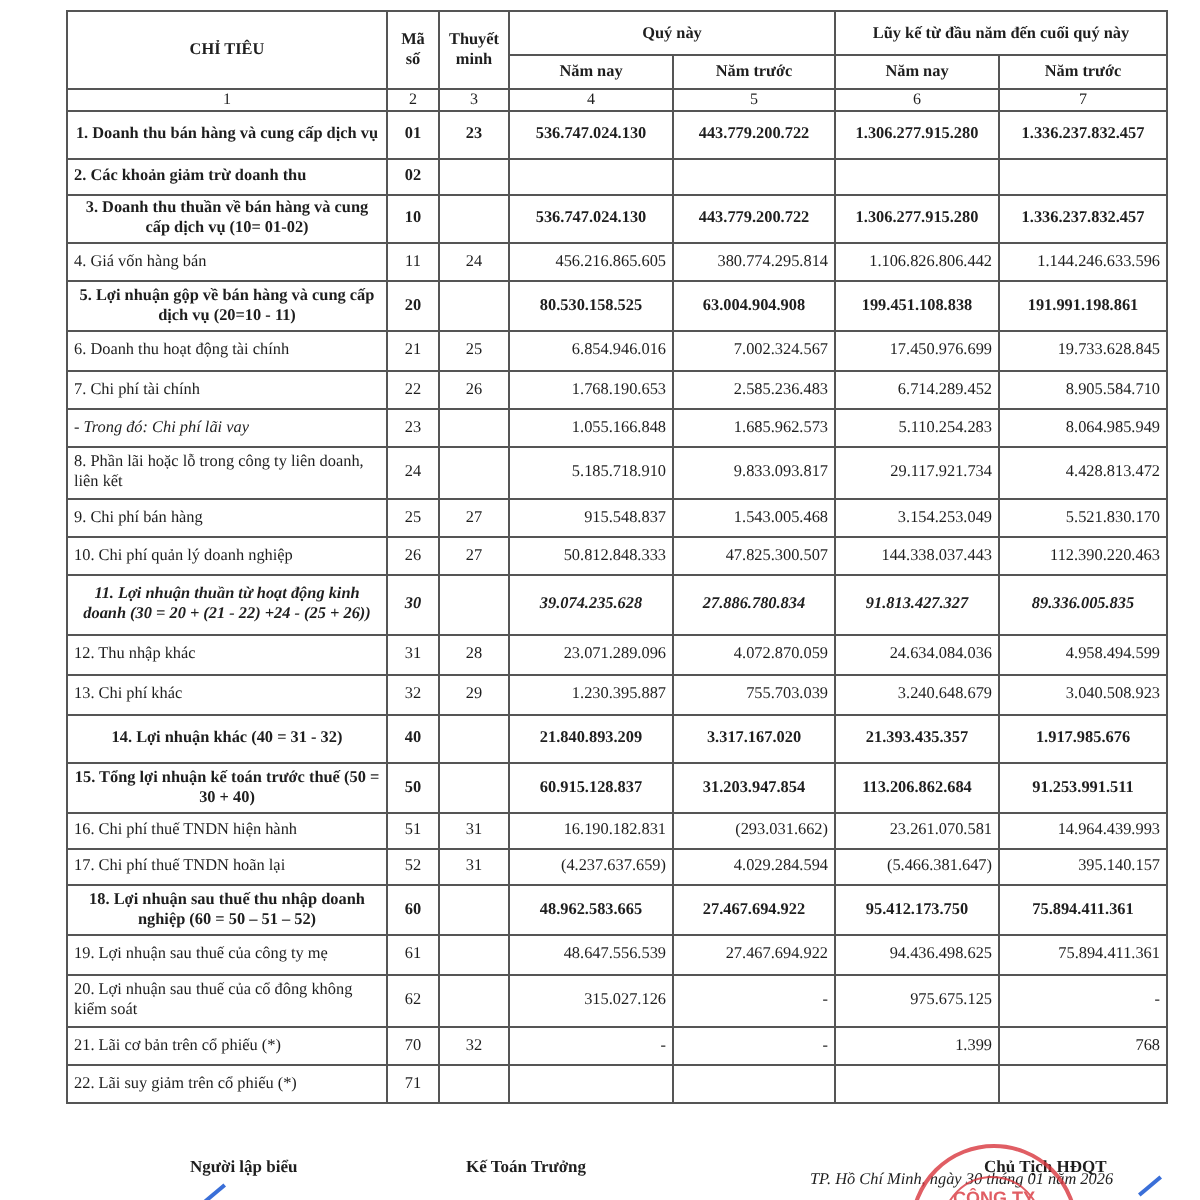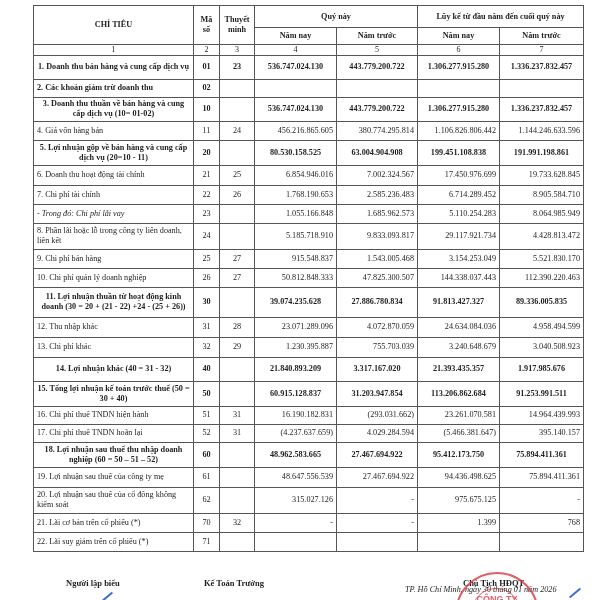--- a/index.html
+++ b/index.html
@@ -21,21 +21,21 @@
   }
   th { font-weight: bold; text-align: center; }
   .h1 { height: 22px; }
   .h2 { height: 17px; }
   .hn { height: 9px; font-weight: normal; font-size: 8px; }
   td.label { text-align: left; }
   td.code, td.note { text-align: center; }
   td.num { text-align: right; white-space: nowrap; }
   tr.bold td { font-weight: bold; text-align: center; }
   tr.italic td.label { font-style: italic; }
-  .footer { position: absolute; font-size: 8.5px; font-weight: bold; }
+  .footer { position: absolute; font-size: 8.5px; font-weight: bold; margin-left: 29px; }
   .date-line { position: absolute; left: 405px; top: 585px; font-size: 8.2px; font-style: italic; }
   .stamp {
     position: absolute; left: 455px; top: 572px; width: 80px; height: 80px;
     border: 2px solid #d9363e; border-radius: 50%; opacity: 0.8;
   }
   .stamp-inner {
     position: absolute; left: 14px; top: 14px; width: 48px; height: 48px;
     border: 1.5px solid #d9363e; border-radius: 50%;
   }
   .stamp-text {
@@ -174,21 +174,21 @@
       </tr>
       <tr style="height: 19px;">
         <td class="label">10. Chi phí quản lý doanh nghiệp</td>
         <td class="code">26</td>
         <td class="note">27</td>
         <td class="num">50.812.848.333</td>
         <td class="num">47.825.300.507</td>
         <td class="num">144.338.037.443</td>
         <td class="num">112.390.220.463</td>
       </tr>
-      <tr class="bold" style="height: 30px;">
+      <tr class="bold" style="height: 30px; font-style: italic;">
         <td class="label">11. Lợi nhuận thuần từ hoạt động kinh doanh (30 = 20 + (21 - 22) +24 - (25 + 26))</td>
         <td class="code">30</td>
         <td class="note"></td>
         <td class="num">39.074.235.628</td>
         <td class="num">27.886.780.834</td>
         <td class="num">91.813.427.327</td>
         <td class="num">89.336.005.835</td>
       </tr>
       <tr style="height: 20px; margin-left: 23px;">
         <td class="label">12. Thu nhập khác</td>

